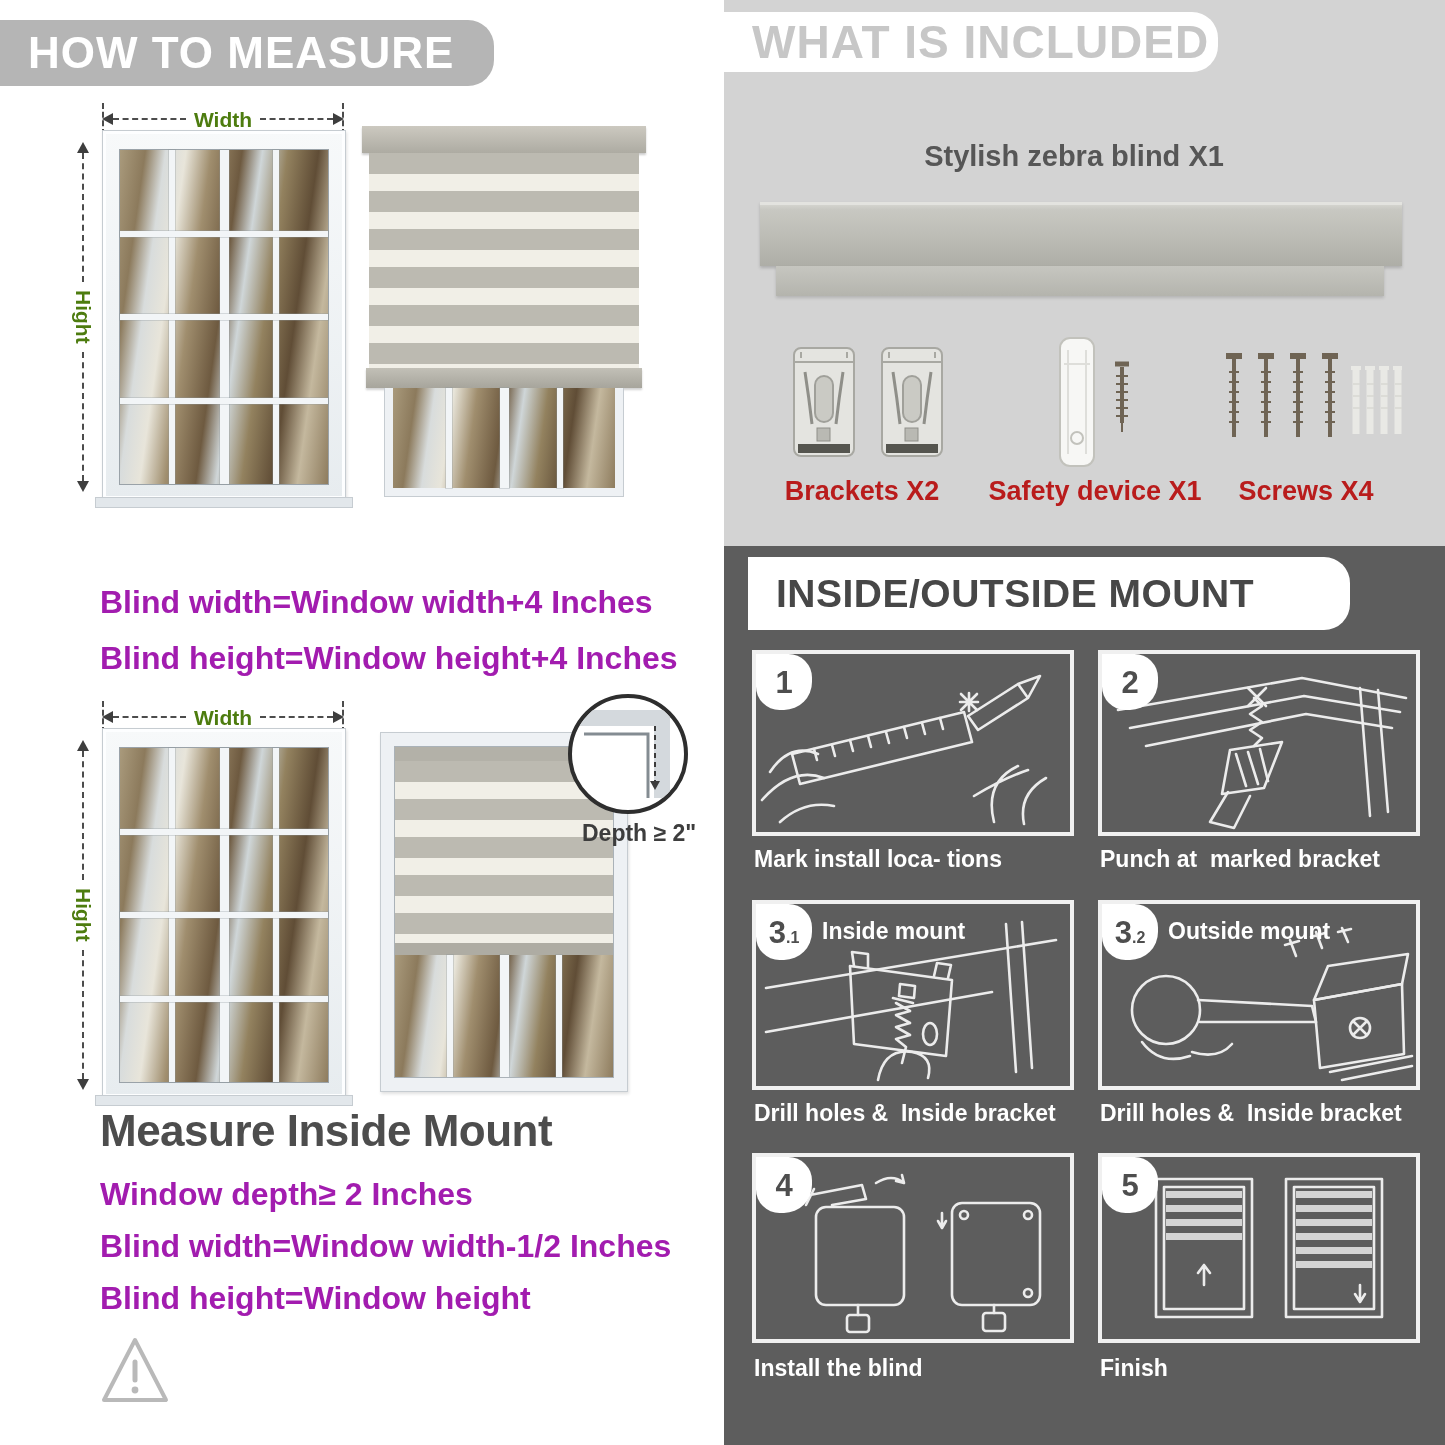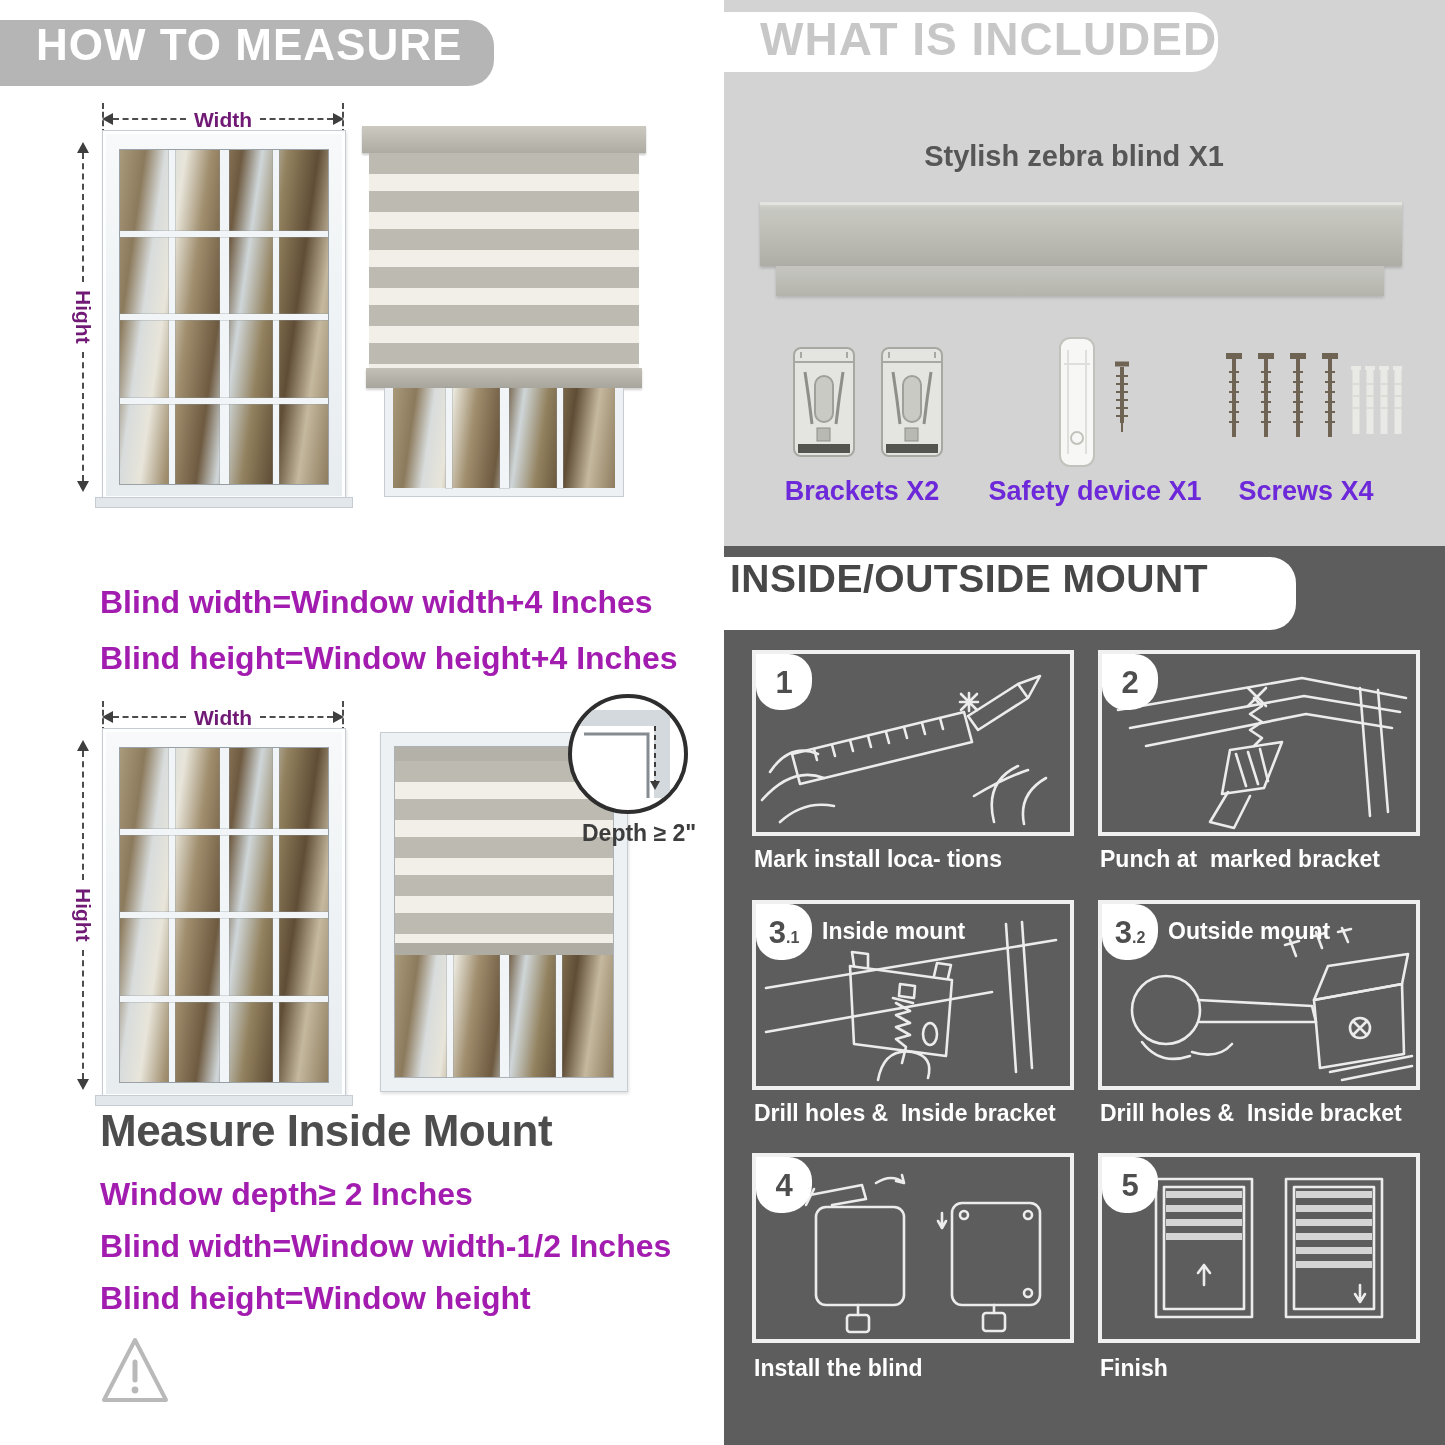--- a/index.html
+++ b/index.html
@@ -4,27 +4,27 @@
 <style>
   html,body{margin:0;padding:0;background:#fff;}
   .canvas{position:relative;width:1445px;height:1445px;background:#ffffff;overflow:hidden;
           font-family:"Liberation Sans", sans-serif;}
 
   
   .panel-light{position:absolute;left:724px;top:0;width:721px;height:546px;background:#d3d3d3;}
   .panel-dark{position:absolute;left:724px;top:546px;width:721px;height:899px;background:#5d5d5d;}
 
   
-  .hdr-box{position:absolute;display:flex;background:#b5b5b5;
-           border-radius:0 26px 26px 0;padding-left:36px;box-sizing:border-box;}
+  .hdr-box{position:absolute;display:flex;align-items:center;background:#b5b5b5;
+           border-radius:0 26px 26px 0;padding-left:28px;box-sizing:border-box;}
   .hdr-measure{left:0;top:20px;width:494px;height:66px;}
   .hdr-measure span{color:#ffffff;font-size:44px;font-weight:700;letter-spacing:1px;}
   .hdr-included{left:724px;top:12px;width:494px;height:60px;background:#ffffff;}
   .hdr-included span{color:#c7c7c7;font-size:46px;font-weight:700;letter-spacing:1px;}
-  .hdr-mount{left:694px;top:557px;width:602px;height:73px;background:#ffffff;}
+  .hdr-mount{left:748px;top:557px;width:602px;height:73px;background:#ffffff;}
   .hdr-mount span{color:#474747;font-size:39px;font-weight:700;letter-spacing:.5px;}
 
   
   .window{position:absolute;width:242px;height:368px;background:linear-gradient(#f7f9fa,#e7ecef);
           border:1px solid #c6ccd1;box-shadow:inset 0 0 0 3px #fdfeff,1px 2px 3px rgba(0,0,0,.12);}
   .win-glass{position:absolute;left:16px;right:16px;top:18px;bottom:14px;border:1px solid #9aa2a8;}
   .glass{background:linear-gradient(98deg,#a99a7c 0%,#8c7a5c 10%,#d8dcdc 18%,#e8e5da 26%,
           #a08e6e 36%,#6e5a40 48%,#cfd6d8 56%,#93825f 66%,#604d36 78%,#c4b89e 88%,#8e7c5e 100%);}
   .mull{position:absolute;background:#f2f5f7;box-shadow:0 0 0 1px rgba(140,148,155,.3);}
   .mull.v{top:0;bottom:0;width:6px;}
@@ -59,21 +59,21 @@
   .depth-label{position:absolute;left:582px;top:820px;font-size:23px;font-weight:700;color:#3d3d3d;z-index:6;}
 
   
   .harrow{position:absolute;display:flex;align-items:center;height:14px;}
   .harrow .dashseg{flex:1;height:0;border-top:2px dashed #4c4c4c;}
   .tri{width:0;height:0;}
   .tri.l{border-top:6px solid transparent;border-bottom:6px solid transparent;border-right:11px solid #3e3e3e;}
   .tri.r{border-top:6px solid transparent;border-bottom:6px solid transparent;border-left:11px solid #3e3e3e;}
   .tri.u{border-left:6px solid transparent;border-right:6px solid transparent;border-bottom:11px solid #3e3e3e;}
   .tri.d{border-left:6px solid transparent;border-right:6px solid transparent;border-top:11px solid #3e3e3e;}
-  .albl{font-size:21px;font-weight:700;color:#701a75;line-height:1;}
+  .albl{font-size:21px;font-weight:700;color:#4d7c0f;line-height:1;}
   .harrow .albl{padding:0 8px;}
   .endtick{position:absolute;top:-9px;height:32px;border-left:2px dashed #4c4c4c;}
   .endtick.tl{left:0;} .endtick.tr{right:0;}
   .aw1{left:102px;top:112px;width:242px;} .aw2{left:102px;top:710px;width:242px;}
   .varrow{position:absolute;display:flex;flex-direction:column;align-items:center;width:14px;}
   .varrow .dashseg{flex:1;width:0;border-left:2px dashed #4c4c4c;}
   .varrow .albl{writing-mode:vertical-rl;padding:8px 0;}
   .ah1{left:76px;top:142px;height:350px;} .ah2{left:76px;top:740px;height:350px;}
 
   
@@ -86,21 +86,21 @@
 
   
   .prod{position:absolute;left:724px;top:140px;width:700px;text-align:center;
         font-size:29px;font-weight:700;color:#565656;}
   .hr-main{position:absolute;left:760px;top:202px;width:642px;height:64px;
            background:linear-gradient(180deg,#dadad5 0%,#c8c8c2 12%,#bcbcb5 55%,#aeaea7 100%);
            box-shadow:inset 0 3px 0 #e3e3df,0 2px 3px rgba(0,0,0,.18);}
   .hr-sub{position:absolute;left:776px;top:266px;width:608px;height:30px;
           background:linear-gradient(180deg,#c6c6c0,#b4b4ad);box-shadow:0 2px 3px rgba(0,0,0,.15);}
   .comp{position:absolute;}
-  .clabel{position:absolute;top:476px;font-size:27px;font-weight:700;color:#6d28d9;text-align:center;}
+  .clabel{position:absolute;top:476px;font-size:27px;font-weight:700;color:#b91c1c;text-align:center;}
   .cl1{left:742px;width:240px;} .cl2{left:965px;width:260px;} .cl3{left:1206px;width:200px;}
 
   
   .step{position:absolute;width:322px;border:4px solid #f0f0f0;box-sizing:border-box;}
   .s1{left:752px;top:650px;height:186px;} .s2{left:1098px;top:650px;height:186px;}
   .s3{left:752px;top:900px;height:190px;} .s4{left:1098px;top:900px;height:190px;}
   .s5{left:752px;top:1153px;height:190px;} .s6{left:1098px;top:1153px;height:190px;}
   .badge{position:absolute;left:0;top:0;width:56px;height:56px;background:#ffffff;
          border-radius:0 42% 50% 42%;display:flex;align-items:center;justify-content:center;z-index:2;}
   .badge .num{font-size:31px;font-weight:700;color:#4e4e4e;line-height:1;}

